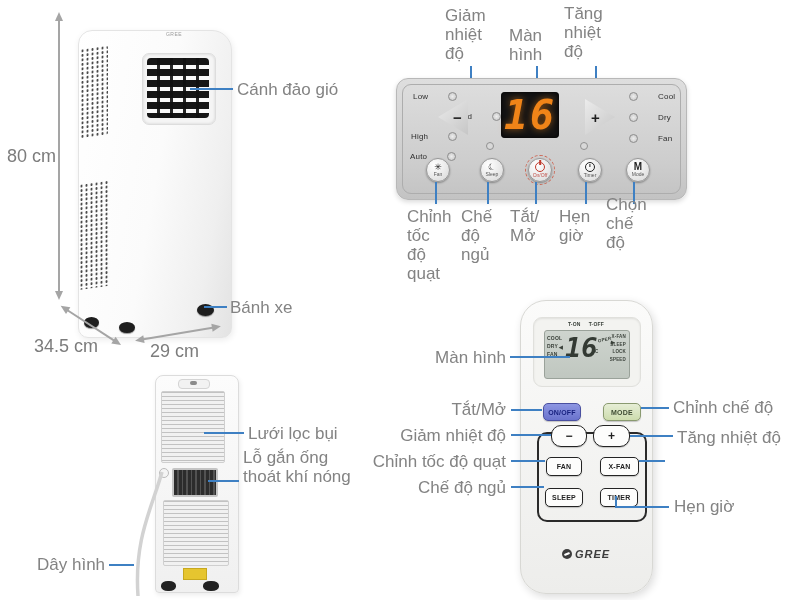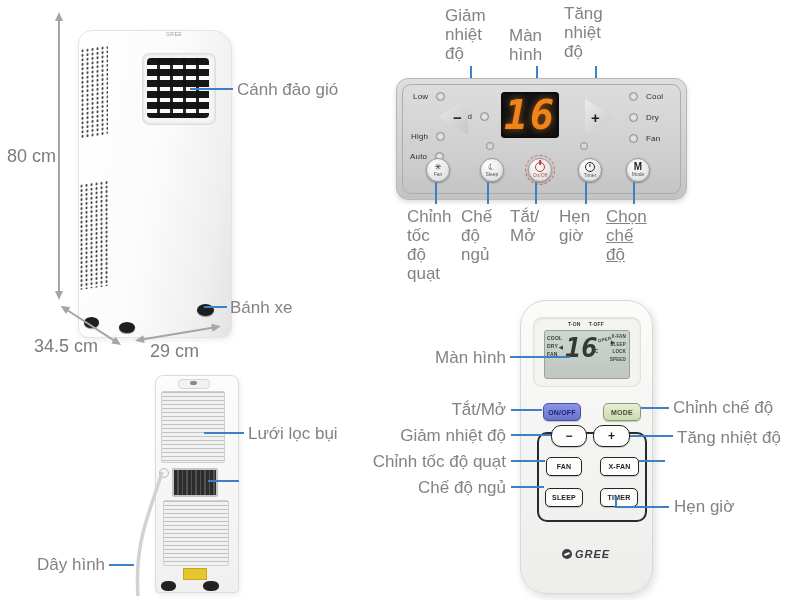--- a/index.html
+++ b/index.html
@@ -32,21 +32,21 @@
       repeating-linear-gradient(90deg,transparent 0 10px,rgba(16,16,16,.9) 10px 13px),
       repeating-linear-gradient(180deg,transparent 0 7px,#fafafa 7px 11px),#161616;
       border-radius:4px;}
   .caster{position:absolute;background:#1e1e1e;border-radius:50%;box-shadow:0 1px 1px rgba(0,0,0,.4);}
   .brandtiny{position:absolute;color:#9a9a9a;font-size:5px;letter-spacing:.5px;text-align:center;}
   
   .panel{position:absolute;background:linear-gradient(180deg,#dedede 0%,#cdcdcd 70%,#c3c3c3 100%);
          border:1px solid #b8b8b8;border-radius:12px;box-shadow:0 2px 5px rgba(0,0,0,.15);}
   .panel-inner{position:absolute;inset:5px;border:1px solid #adadad;border-radius:9px;}
   .ind{width:7px;height:7px;border-radius:50%;border:1px solid #8d8d8d;background:radial-gradient(#ededed,#c4c4c4);}
-  .indrow{position:absolute;display:flex;align-items:center;gap:8px;}
+  .indrow{position:absolute;display:flex;align-items:center;gap:20px;}
   .pind-label{font-size:8px;color:#2e2e2e;letter-spacing:.2px;}
   .tri{position:absolute;display:flex;align-items:center;justify-content:center;
        background:linear-gradient(135deg,#ececec,#c6c6c6);}
   .tri.l{clip-path:polygon(100% 0,100% 100%,0 50%);}
   .tri.r{clip-path:polygon(0 0,0 100%,100% 50%);}
   .tri span{font-size:15px;font-weight:bold;color:#1d1d1d;line-height:15px;}
   .pdisplay{position:absolute;background:#141414;border-radius:4px;box-shadow:inset 0 0 4px #000;
             display:flex;align-items:center;justify-content:center;}
   .seg7{font-family:"DejaVu Sans Mono",monospace;font-style:italic;font-weight:bold;color:#f08418;
         font-size:40px;letter-spacing:2px;text-shadow:0 0 7px rgba(240,132,24,.55);}
@@ -210,41 +210,43 @@
 tốc
 độ
 quạt</div>
   <div class="lbl pre" style="left:461px;top:207px;width:50px;">Chế
 độ
 ngủ</div>
   <div class="lbl pre" style="left:510px;top:207px;width:50px;">Tắt/
 Mở</div>
   <div class="lbl pre" style="left:559px;top:207px;width:50px;">Hẹn
 giờ</div>
-  <div class="lbl pre" style="left:606px;top:207px;width:54px;text-decoration:underline;">Chọn
+  <div class="lbl pre" style="left:606px;top:195px;width:54px;">Chọn
 chế
 độ</div>
 
   <div class="back-body" style="left:155px;top:375px;width:82px;height:216px;"></div>
   <div class="abs" style="left:178px;top:379px;width:30px;height:8px;background:#f2f2f2;border:1px solid #d4d4d4;border-radius:4px;"></div>
   <div class="abs" style="left:190px;top:381px;width:7px;height:4px;background:#8a8a8a;border-radius:2px;"></div>
   <div class="hlines" style="left:161px;top:391px;width:62px;height:70px;"></div>
   <div class="darkvent" style="left:172px;top:468px;width:42px;height:25px;"></div>
   <div class="abs" style="left:159px;top:468px;width:8px;height:8px;border:1px solid #bbb;border-radius:50%;background:#f4f4f4;"></div>
   <div class="hlines" style="left:163px;top:500px;width:64px;height:64px;"></div>
   <div class="sticker" style="left:183px;top:568px;width:22px;height:10px;"></div>
   <div class="foot" style="left:161px;top:581px;width:15px;height:10px;"></div>
   <div class="foot" style="left:203px;top:581px;width:16px;height:10px;"></div>
   <svg class="abs" style="left:122px;top:468px;" width="48" height="132" viewBox="0 0 48 132">
     <path d="M40 4 C30 40 12 70 16 128" stroke="#d2d2d2" stroke-width="3.5" fill="none"></path>
   </svg>
 
   <div class="lead h" style="left:204px;top:432px;width:40px;"></div>
   <div class="lbl" style="left:248px;top:424px;text-align:right;">Lưới lọc bụi</div>
   <div class="lead h" style="left:208px;top:480px;width:31px;"></div>
+  <div class="lbl pre" style="left:243px;top:448px;width:114px;">Lỗ gắn ống
+thoát khí nóng</div>
   <div class="lead h" style="left:109px;top:564px;width:25px;"></div>
   <div class="lbl" style="left:37px;top:555px;">Dây hình</div>
 
   <div class="remote" style="left:520px;top:300px;width:131px;height:292px;"></div>
   <div class="bezel" style="left:533px;top:317px;width:106px;height:68px;"></div>
   <div class="abs" style="left:544px;top:320px;width:84px;display:flex;justify-content:center;gap:8px;">
     <span class="lcdtxt" style="position:static;">T-ON</span>
     <span class="lcdtxt" style="position:static;">T-OFF</span>
   </div>
   <div class="lcd" style="left:544px;top:330px;width:84px;height:47px;"></div>

